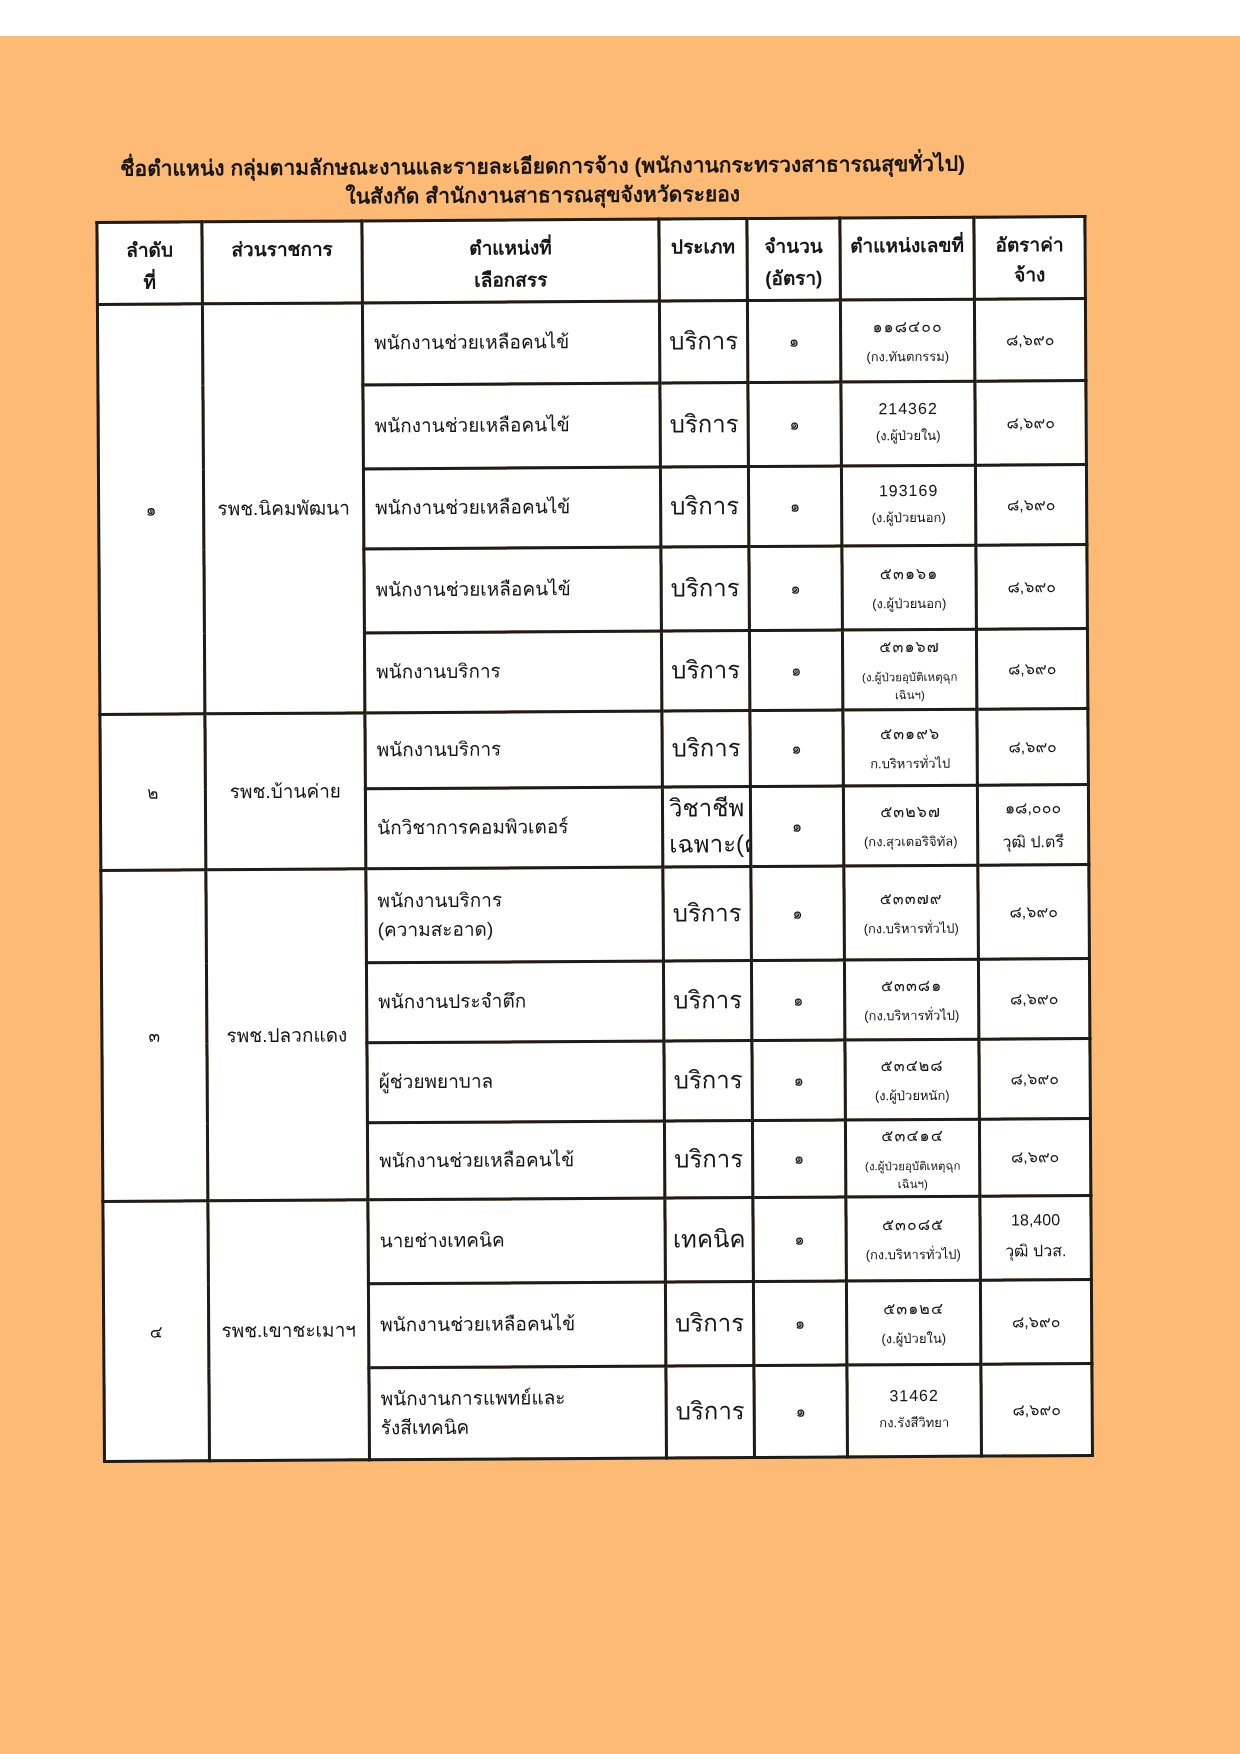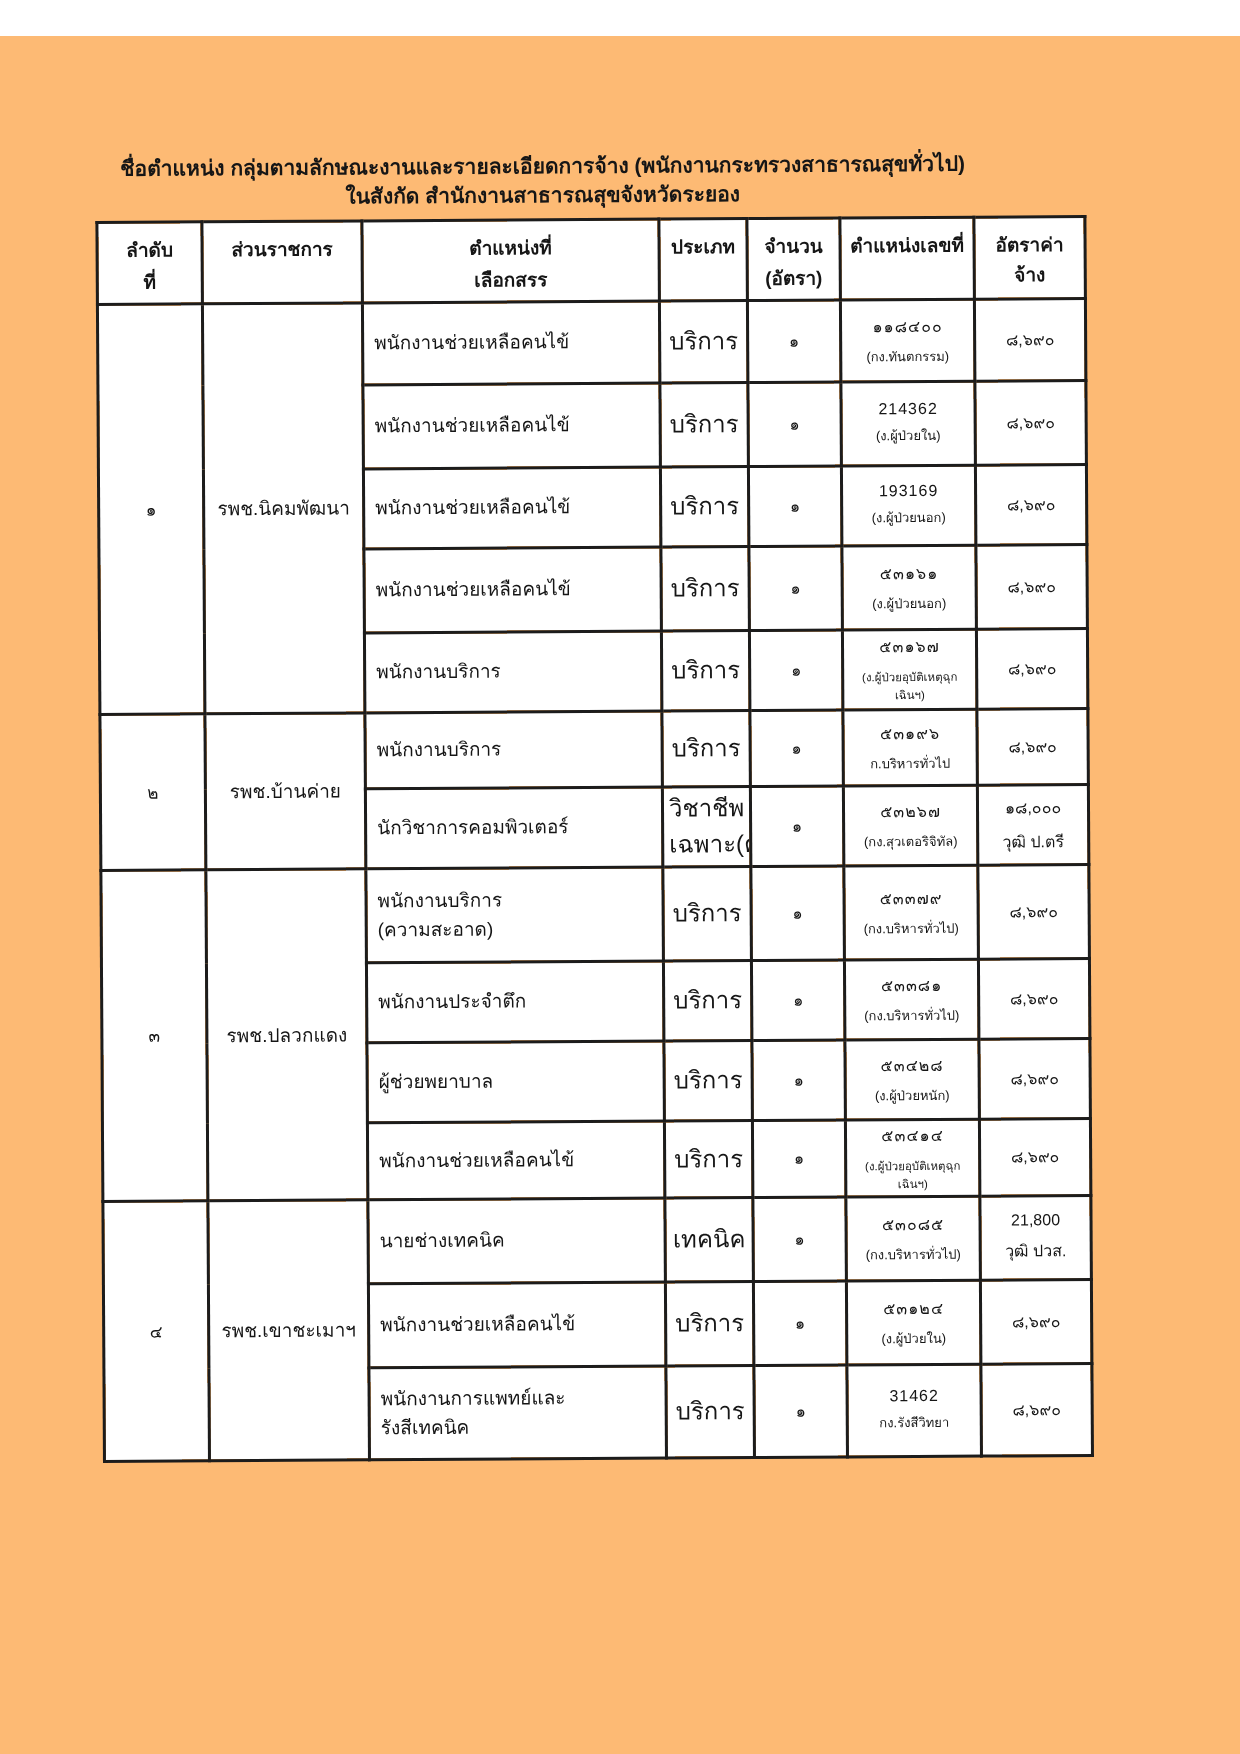--- a/index.html
+++ b/index.html
@@ -299,21 +299,21 @@
         <td class="c-pos">
           <div>นายช่างเทคนิค</div>
         </td>
         <td class="c-type">เทคนิค</td>
         <td class="c-cnt">๑</td>
         <td class="c-pno">
           <div class="num">๕๓๐๘๕</div>
           <div class="dept">(กง.บริหารทั่วไป)</div>
         </td>
         <td class="c-wage">
-          <div>21,800</div>
+          <div>18,400</div>
           <div class="w2">วุฒิ ปวส.</div>
         </td>
       </tr>
       <tr class="h84">
         <td class="c-pos">
           <div>พนักงานช่วยเหลือคนไข้</div>
         </td>
         <td class="c-type">บริการ</td>
         <td class="c-cnt">๑</td>
         <td class="c-pno">

